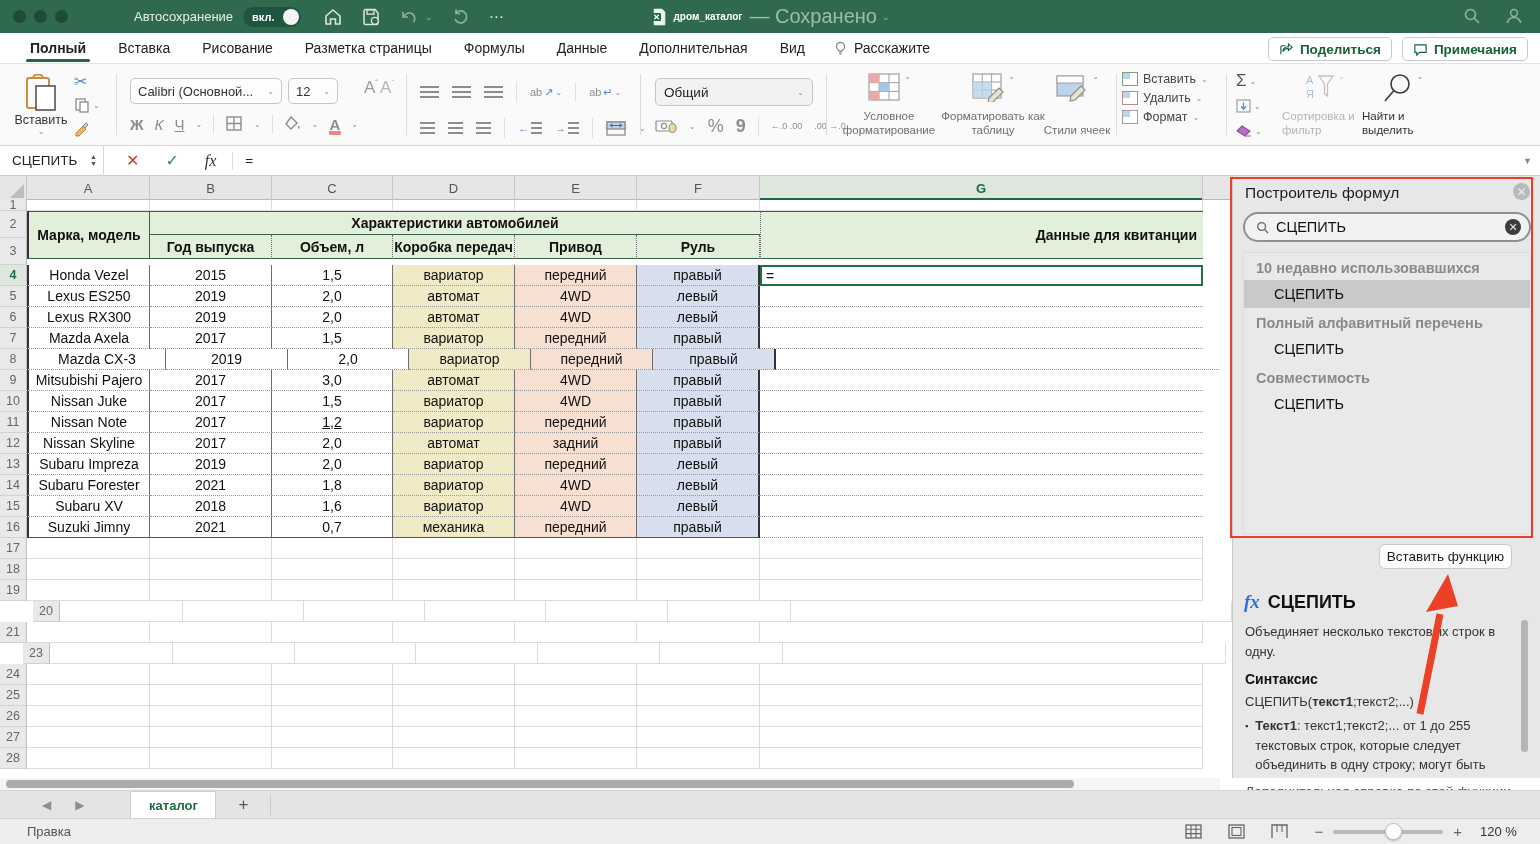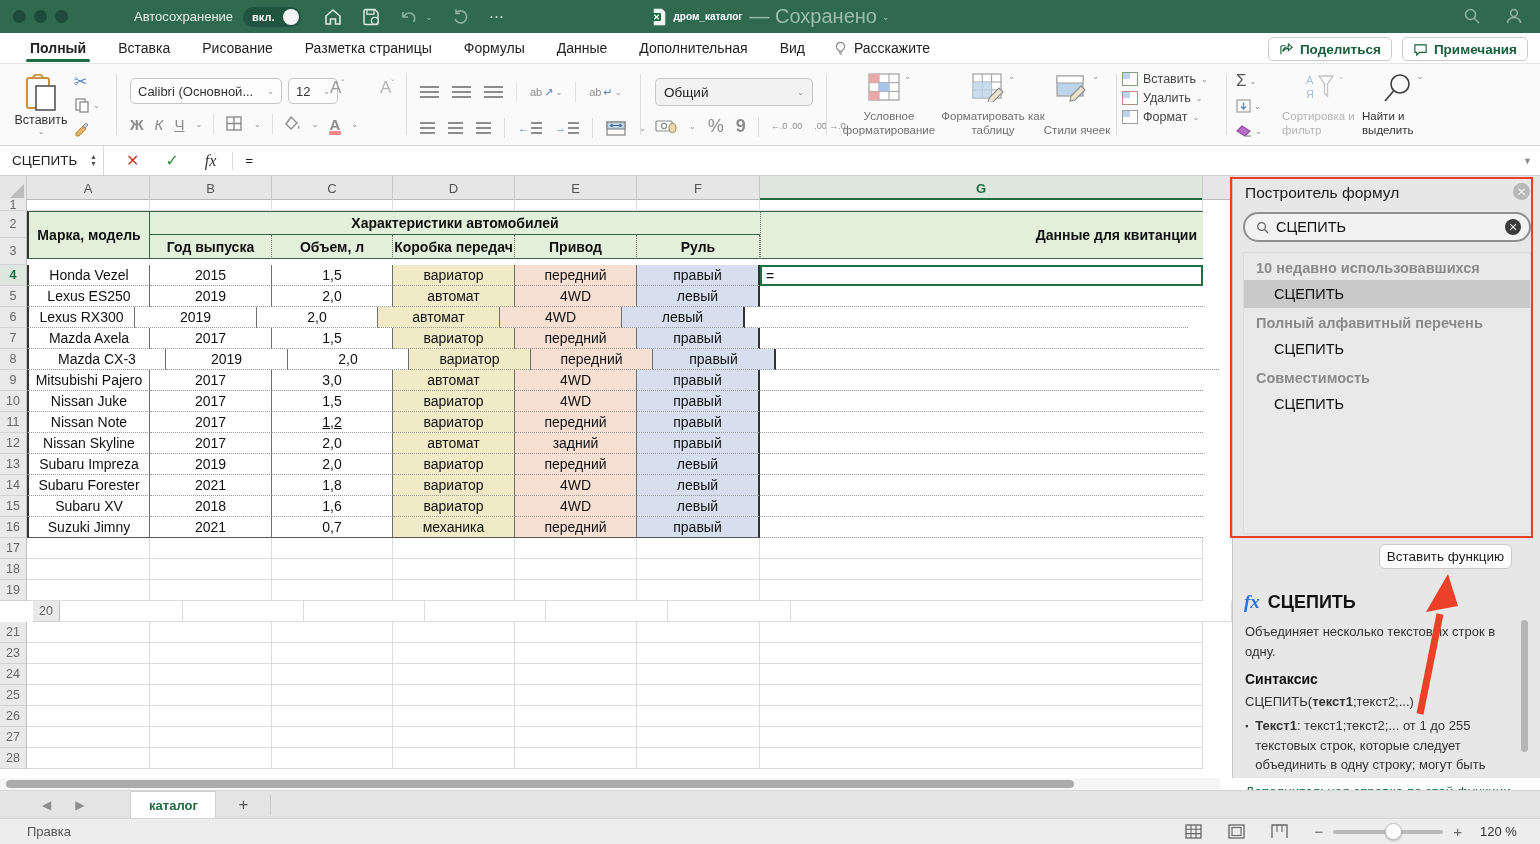--- a/index.html
+++ b/index.html
@@ -263,21 +263,21 @@
   <div class="rb-sep" style="left:116px;"></div>
 
   <div class="fontbox">
     <span>Calibri (Основной...</span>
       <span class="chev">⌄</span>
   </div>
   <div class="sizebox">
     <span>12</span>
       <span class="chev">⌄</span>
   </div>
-  <span class="fsz" style="left:330px;"><span>A</span><sup style="font-size:9px;">ˆ</sup></span>
+  <span class="fsz" style="left:364px;"><span>A</span><sup style="font-size:9px;">ˆ</sup></span>
   <span class="fsz" style="left:380px;opacity:.7;"><span>A</span><sup style="font-size:9px;">ˇ</sup></span>
   <div class="fmt-row">
     <span class="b">Ж</span>
     <span class="i">К</span>
     <span class="u">Ч</span>
     <span class="chev">⌄</span>
     <span class="vline"></span>
     <svg width="18" height="16" viewBox="0 0 18 16">
         <rect x="2" y="1" width="14" height="13" fill="none" stroke="#8d8d8d" stroke-width="1.4"></rect>
         <path d="M9 1 v13 M2 7.5 h14" stroke="#8d8d8d" stroke-width="1.4"></path>
@@ -524,21 +524,21 @@
         <div class="tcell" style="width: 123px; height: 21px; border-left: 2px solid rgb(51, 51, 51);">Lexus ES250</div>
         <div class="tcell" style="width: 122px; height: 21px;">2019</div>
         <div class="tcell" style="width: 121px; height: 21px;">2,0</div>
         <div class="tcell" style="width: 122px; height: 21px; background: rgb(240, 234, 198);">автомат</div>
         <div class="tcell" style="width: 122px; height: 21px; background: rgb(247, 223, 210);">4WD</div>
         <div class="tcell" style="width: 123px; height: 21px; background: rgb(215, 223, 238); border-right: 2px solid rgb(51, 51, 51);">левый</div>
         <div class="tcell" style="width: 443px; height: 21px; border-right: none; background: rgb(255, 255, 255);"></div>
       </div>
       <div class="grow" style="height: 21px;">
         <div class="rn" style="height: 21px;">6</div>
-        <div class="tcell" style="width: 108px; height: 21px; border-left: 2px solid rgb(51, 51, 51); text-align: right;">Lexus RX300</div>
+        <div class="tcell" style="width: 123px; height: 21px; border-left: 2px solid rgb(51, 51, 51); text-align: right;">Lexus RX300</div>
         <div class="tcell" style="width: 122px; height: 21px;">2019</div>
         <div class="tcell" style="width: 121px; height: 21px;">2,0</div>
         <div class="tcell" style="width: 122px; height: 21px; background: rgb(240, 234, 198);">автомат</div>
         <div class="tcell" style="width: 122px; height: 21px; background: rgb(247, 223, 210);">4WD</div>
         <div class="tcell" style="width: 123px; height: 21px; background: rgb(215, 223, 238); border-right: 2px solid rgb(51, 51, 51);">левый</div>
         <div class="tcell" style="width: 443px; height: 21px; border-right: none; background: rgb(255, 255, 255);"></div>
       </div>
       <div class="grow" style="height: 21px;">
         <div class="rn" style="height: 21px;">7</div>
         <div class="tcell" style="width: 123px; height: 21px; border-left: 2px solid rgb(51, 51, 51);">Mazda Axela</div>
@@ -683,21 +683,21 @@
         <div class="rn" style="height: 21px;">21</div>
         <div class="ecell" style="width: 123px; height: 21px;"></div>
         <div class="ecell" style="width: 122px; height: 21px;"></div>
         <div class="ecell" style="width: 121px; height: 21px;"></div>
         <div class="ecell" style="width: 122px; height: 21px;"></div>
         <div class="ecell" style="width: 122px; height: 21px;"></div>
         <div class="ecell" style="width: 123px; height: 21px;"></div>
         <div class="ecell" style="width: 443px; height: 21px;"></div>
       </div>
       <div class="grow" style="height: 21px;">
-        <div class="rn" style="height: 21px;">23</div>
+        <div class="rn" style="height: 21px; margin-left: 23px;">23</div>
         <div class="ecell" style="width: 123px; height: 21px;"></div>
         <div class="ecell" style="width: 122px; height: 21px;"></div>
         <div class="ecell" style="width: 121px; height: 21px;"></div>
         <div class="ecell" style="width: 122px; height: 21px;"></div>
         <div class="ecell" style="width: 122px; height: 21px;"></div>
         <div class="ecell" style="width: 123px; height: 21px;"></div>
         <div class="ecell" style="width: 443px; height: 21px;"></div>
       </div>
       <div class="grow" style="height: 21px;">
         <div class="rn" style="height: 21px;">24</div>

